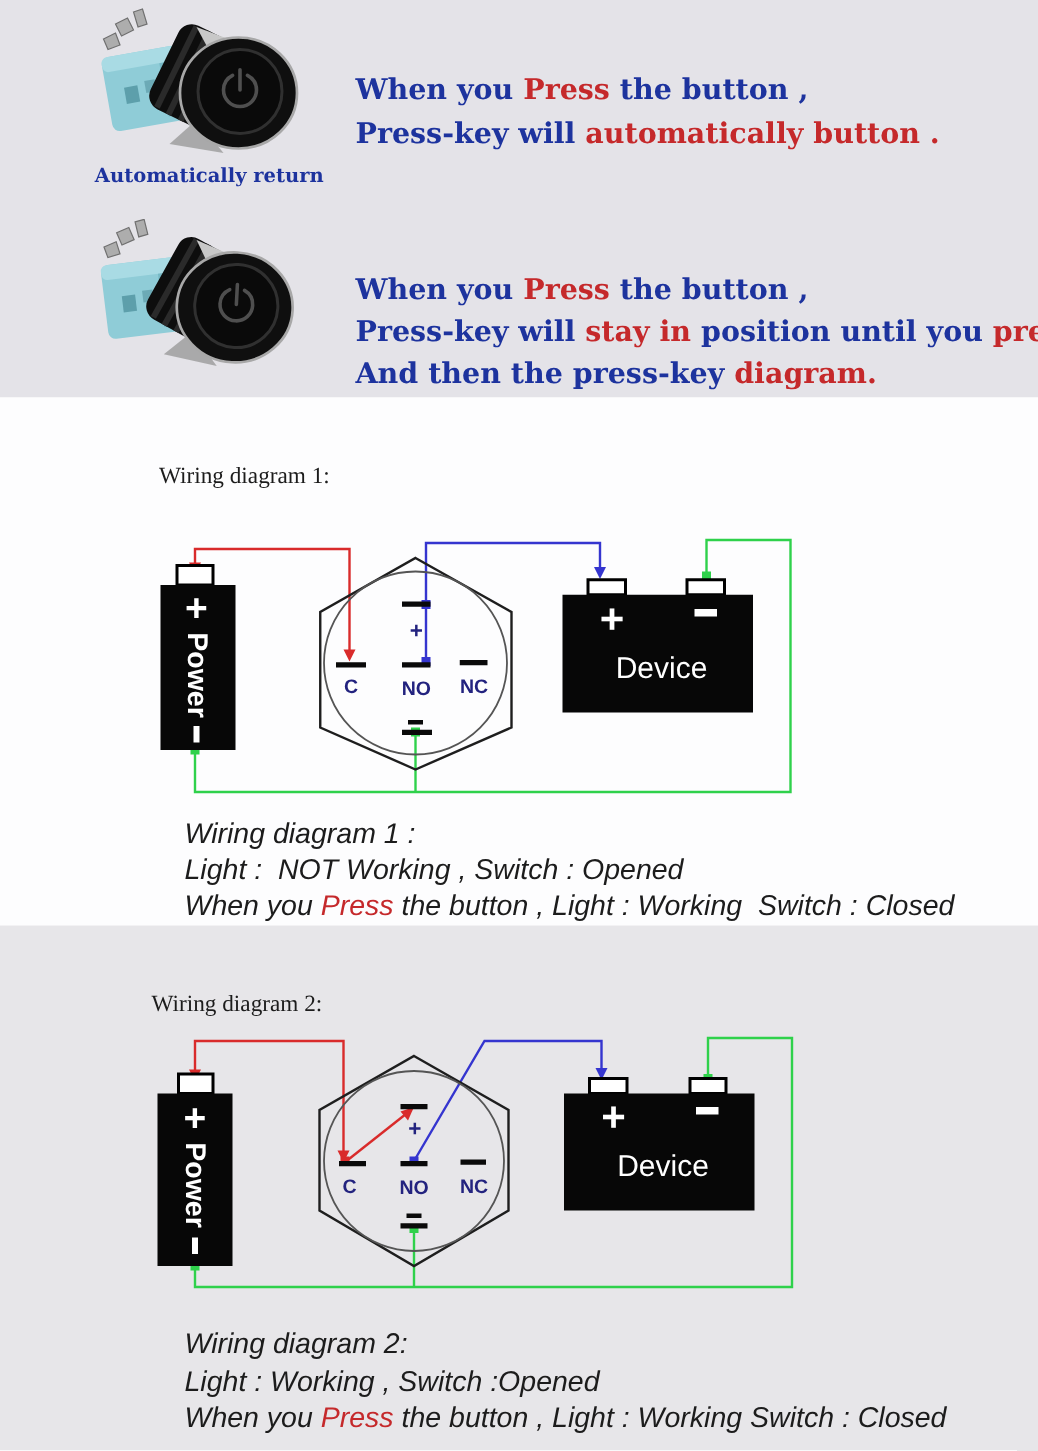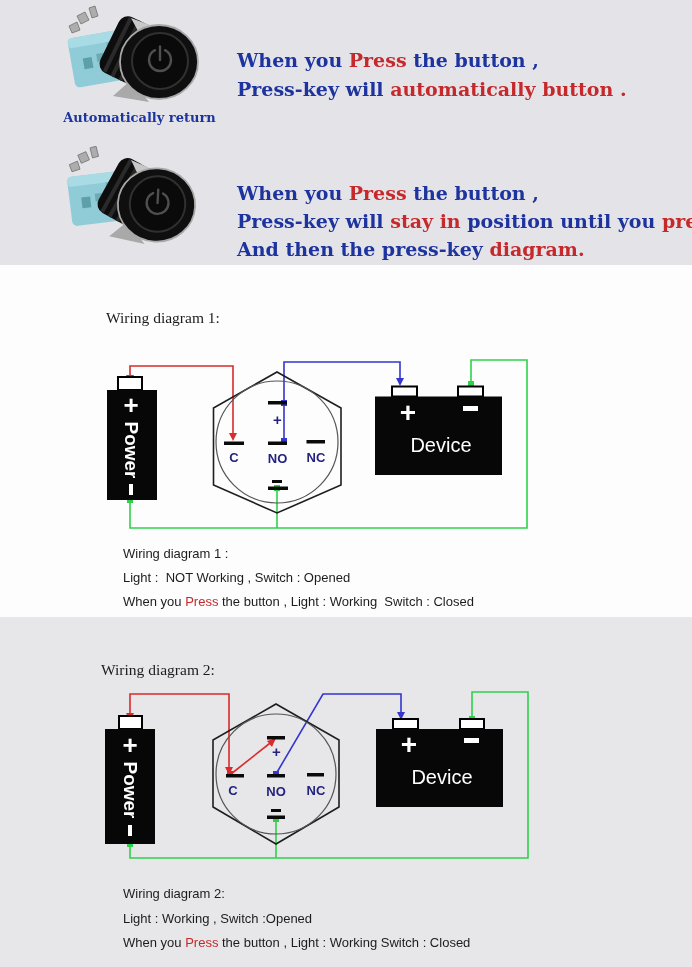--- a/index.html
+++ b/index.html
@@ -17,22 +17,22 @@
   .bhead{position:absolute;margin:0;font-family:"DejaVu Serif",serif;font-weight:700;
          font-size:19px;color:var(--text-blue,#1d339e);letter-spacing:.2px;}
   .bline{position:absolute;margin:0;font-family:"DejaVu Serif",serif;font-weight:700;
          font-size:19px;white-space:pre;}
   .tb{color:var(--text-blue,#1d339e);}
   .tr{color:var(--text-red,#c5292b);}
 
   
   .dtitle{position:absolute;margin:0;font-size:15.5px;font-weight:400;
           color:var(--diagram-text,#1c1c1c);font-family:Liberation Serif, serif;}
-  .dcap{position:absolute;margin:0;font-size:13px;color:var(--diagram-text,#1c1c1c);
-        white-space:pre;}
+  .dcap{position:absolute;margin:0;font-size:19px;color:var(--diagram-text,#1c1c1c);
+        white-space:pre;font-style:italic;}
   .dcap .tr{color:var(--text-red,#c5292b);}
   .dcap .tk{color:var(--diagram-text,#1c1c1c);}
   .diag{position:absolute;left:0;}
 
   
   .wire polyline,.wire line{fill:none;stroke-width:1.6;}
   .wire polygon,.wire rect{stroke:none;}
   .wire-red{stroke:var(--wire-red,#d92b2b);}
   .wire-red polygon,.wire-red rect{fill:var(--wire-red,#d92b2b);}
   .wire-blue{stroke:var(--wire-blue,#3535cf);}

